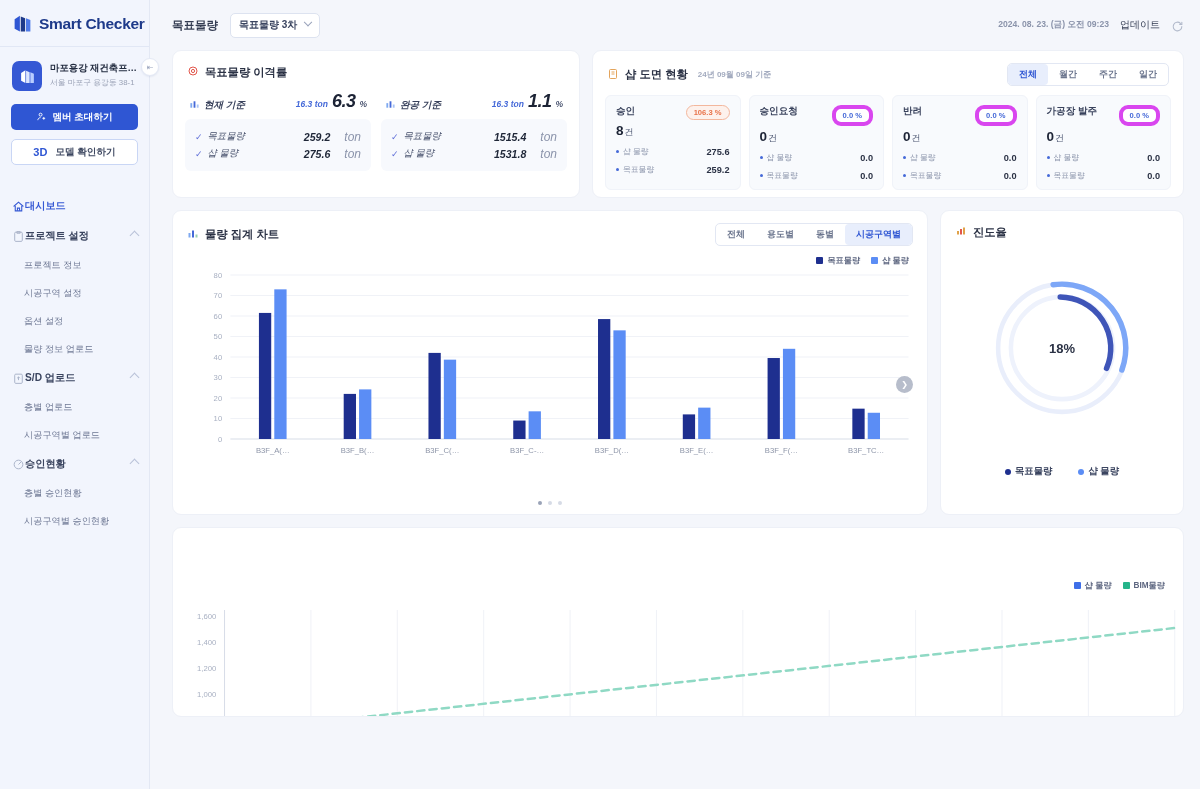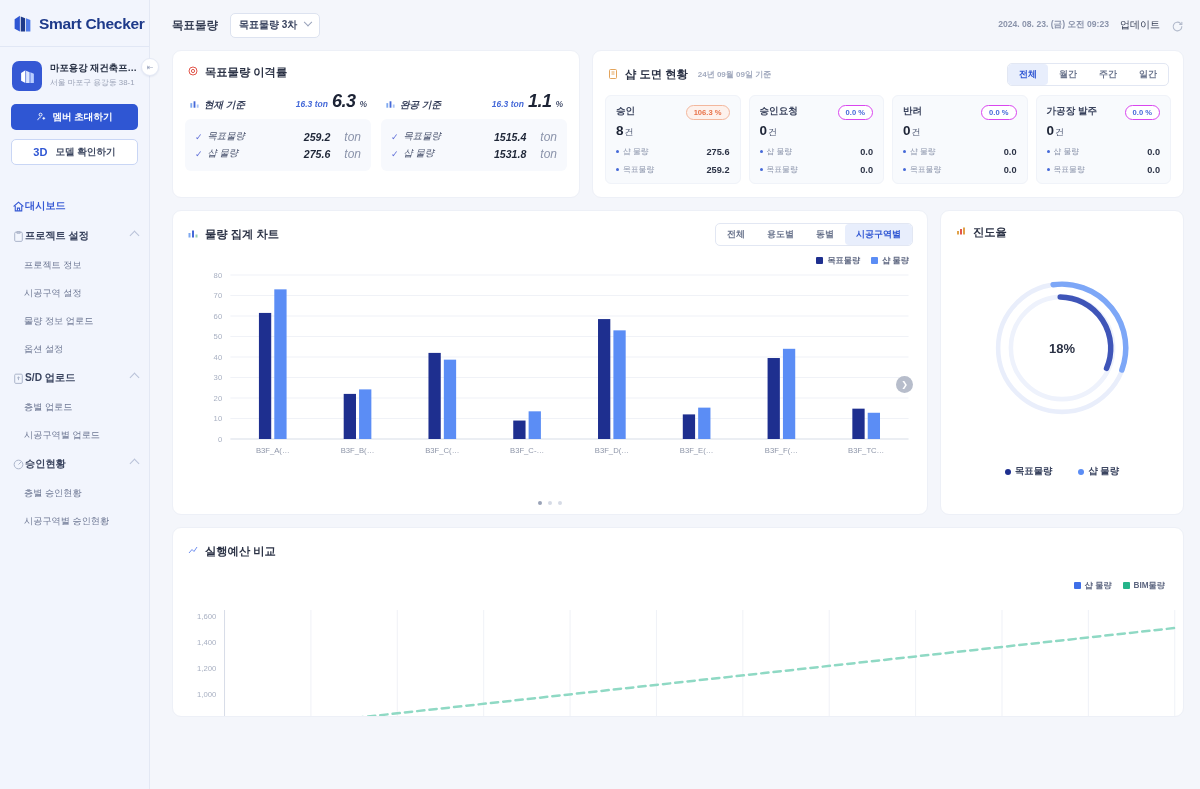--- a/index.html
+++ b/index.html
@@ -110,21 +110,21 @@
   #card-shop { flex: 1; height: 148px; }
   .seg { margin-left: auto; display: flex; border: 1px solid #e2e7f3; border-radius: 5px; overflow: hidden; background:#fff; }
   .seg-item { font-size: 9px; font-weight: bold; color: #6d778f; padding: 4px 11px; cursor: pointer; }
   .seg-item.active { background: #e8eefc; color: #2f56d3; border-radius: 4px; }
   .shop-wrap { display: flex; gap: 8px; padding: 9px 12px 0 12px; }
   .shop-cell { flex: 1; background: #f8fafd; border-radius: 6px; padding: 9px 10px 8px 10px; border: 1px solid #f0f3f9; }
   .shop-head { display: flex; align-items: flex-start; }
   .shop-name { font-size: 9.6px; font-weight: bold; color: #39425c; }
   .badge { margin-left: auto; font-size: 7.6px; font-weight: bold; border-radius: 9px; padding: 2px 7px; }
   .badge.warn { color: #e8734a; border: 1px solid #f3b79d; background: #fdf1ec; }
-  .badge.neutral { color: #4569d8; border: 1px solid #d946ef; background: #fff; }
+  .badge.neutral { color: #4569d8; border: 4px solid #d946ef; background: #fff; }
   .shop-count { font-size: 13.5px; font-weight: bold; color: #1c2335; margin-top: 3px; }
   .shop-count .unit { font-size: 9px; font-weight: normal; color: #4a5470; margin-left: 1px; }
   .shop-kv { display: flex; align-items: center; font-size: 7.8px; color: #8b94ab; margin-top: 7px; }
   .shop-kv .dot { width: 3px; height: 3px; border-radius: 50%; background: #4569d8; margin-right: 4px; }
   .shop-kv .v { margin-left: auto; font-size: 9.2px; font-weight: bold; color: #2b3245; }
 
   
   #card-chart { flex: 1; height: 305px; position: relative; }
   .legend { display: flex; gap: 11px; position: absolute; right: 18px; top: 44px; }
   .legend-item { display: flex; align-items: center; gap: 4px; font-size: 8.2px; color: #5d6party; color:#5d6680; font-weight: bold; }
@@ -224,24 +224,24 @@
         <span class="lbl">프로젝트 설정</span>
         <span class="chev"></span>
       </div>
       <div class="nav-sub">
         <span>프로젝트 정보</span>
       </div>
       <div class="nav-sub">
         <span>시공구역 설정</span>
       </div>
       <div class="nav-sub">
+        <span>옵션 설정</span>
+      </div>
+      <div class="nav-sub">
         <span>물량 정보 업로드</span>
-      </div>
-      <div class="nav-sub">
-        <span>옵션 설정</span>
       </div>
 
       <div class="nav-group-head">
         <span class="nav-ico">
           <svg viewBox="0 0 24 24" width="13" height="13" fill="none" stroke="#aab3c8" stroke-width="1.8">
             <rect x="5" y="4" width="14" height="17" rx="2"></rect>
               <path d="M12 15V9M9.5 11.5 12 9l2.5 2.5"></path>
           </svg>
         </span>
         <span class="lbl">S/D 업로드</span>
@@ -581,28 +581,20 @@
           <span class="legend-item">
               <span class="legend-sw" style="background:#5b8df5"></span>
               <span>샵 물량</span>
             </span>
         </div>
       </div>
     </div>
 
     <div class="row" style="margin-top:12px;">
       <div class="card" id="card-budget">
-        <div class="card-head" style="padding-top:14px;">
-          <span>
-            <svg viewBox="0 0 24 24" width="12" height="12" fill="none" stroke="#6f8ff0" stroke-width="2">
-                <path d="M4 18 L10 11 L14 15 L20 6"></path>
-              </svg>
-          </span>
-          <span class="card-title">실행예산 비교</span>
-        </div>
         <div class="budget-legend">
           <span class="legend-item">
               <span class="legend-sw" style="background:#3f6fe8"></span>
               <span>샵 물량</span>
             </span>
           <span class="legend-item">
               <span class="legend-sw" style="background:#25b48a"></span>
               <span>BIM물량</span>
             </span>
         </div>

